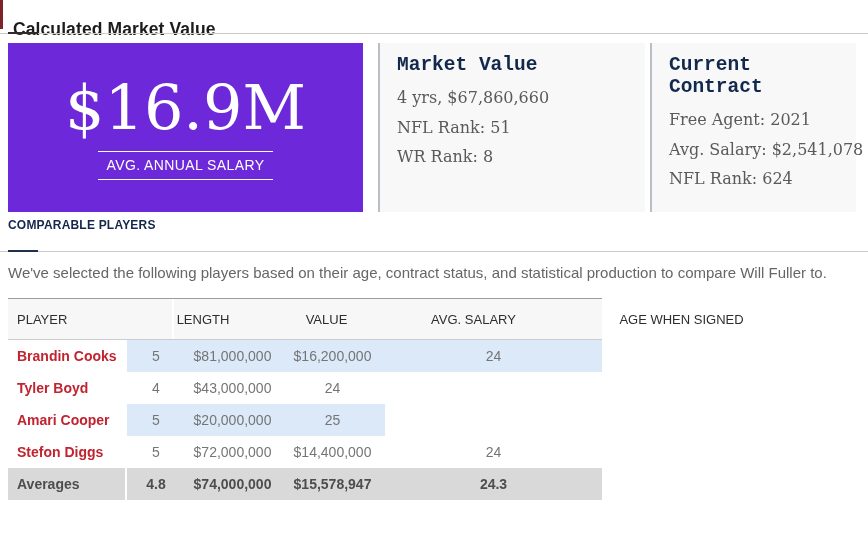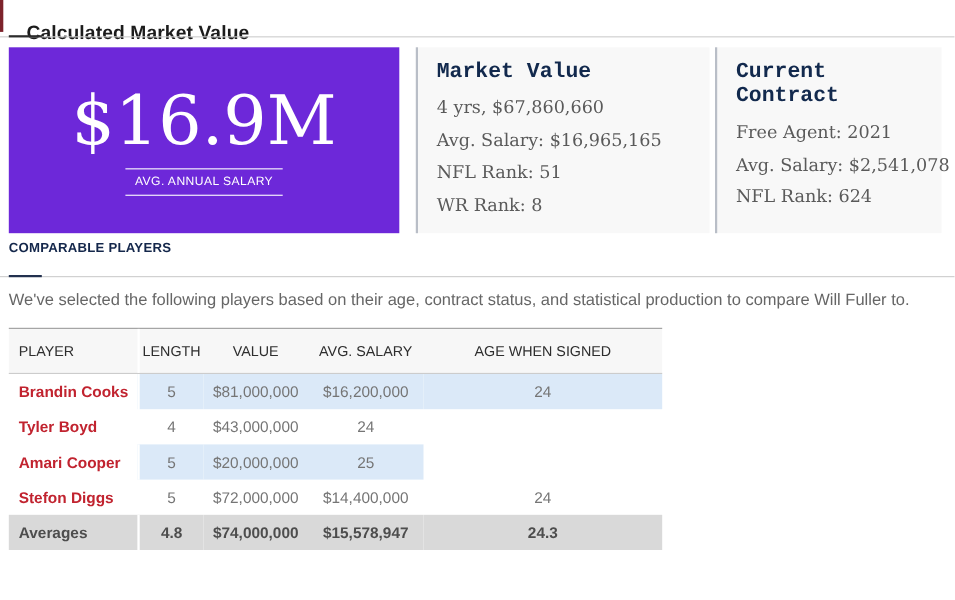--- a/index.html
+++ b/index.html
@@ -1,52 +1,52 @@
 <!DOCTYPE html>
 <html><head>
 <meta charset="utf-8">
 <style>
   html,body{margin:0;padding:0;background:#fff;}
   body{font-family:"Liberation Sans",sans-serif;-webkit-font-smoothing:antialiased;}
   #stage{position:relative;width:868px;height:545px;background:#fff;overflow:hidden;}
 
   
   .red-bar{position:absolute;left:0;top:0;width:3px;height:29px;background:#7d232b;}
-  .page-title{position:absolute;left:24px;top:7px;font-size:17.5px;font-weight:bold;color:#1c1c1c;letter-spacing:.1px;}
+  .page-title{position:absolute;left:13px;top:7px;font-size:17.5px;font-weight:bold;color:#1c1c1c;letter-spacing:.1px;}
   .rule{position:absolute;left:0;width:868px;border-bottom:1px solid #ccc;}
   .rule .dark-seg{position:absolute;left:8px;top:-1px;width:30px;height:2px;background:#2c2c2c;}
   #rule-top{top:33px;}
   #rule-comp{top:251px;}
   #rule-comp .dark-seg{background:#22304e;}
 
   
   .hero-box{position:absolute;left:8px;top:43px;width:355px;height:169px;background:#6d28d9;
             display:flex;flex-direction:column;align-items:center;justify-content:center;}
   .hero-value{font-family:"DejaVu Serif",serif;font-size:62px;color:#fff;line-height:1;margin-top:2px;}
-  .hero-label{margin-top:12px;color:#fff;font-size:11px;letter-spacing:.4px;
+  .hero-label{margin-top:12px;color:#fff;font-size:14px;letter-spacing:.4px;
               border-top:1px solid #fff;border-bottom:1px solid #fff;padding:5px 9px 6px 9px;text-align:right;}
 
   .info-col{position:absolute;top:43px;height:169px;background:#f8f8f8;border-left:2px solid #b9bec7;
             box-sizing:border-box;padding:11px 0 0 17px;}
   #info-market{left:378px;width:267px;}
   #info-contract{left:650px;width:206px;}
   .info-heading{font-family:Liberation Mono, monospace;font-weight:bold;font-size:19.5px;color:#12294d;margin:0 0 7px 0;}
   .info-line{font-family:"DejaVu Serif",serif;font-size:16px;color:#5a5a5a;line-height:29.5px;white-space:nowrap;}
 
   
   .section-heading{position:absolute;left:8px;top:218px;font-size:12px;font-weight:bold;color:#14274b;letter-spacing:.2px;}
   .description{position:absolute;left:8px;top:264px;font-size:15px;color:#666;}
 
   
   .table{position:absolute;left:8px;top:298px;width:594px;}
   .row{display:grid;grid-template-columns:117px 60px 95px 105px 217px;height:32px;}
   .cell{display:flex;align-items:center;justify-content:center;font-size:14px;color:#757575;}
   .cell.c1{justify-content:flex-start;padding-left:9px;box-sizing:border-box;}
   .cell.c2{border-left:2px solid #fff;box-sizing:border-box;}
-  .thead{background:#f7f7f7;border-top:1px solid #9c9c9c;border-bottom:1px solid #ccc;height:40px;}
+  .thead{background:#f7f7f7;border-top:1px solid #9c9c9c;border-bottom:1px solid #ccc;height:40px;gap:47px;}
   .thead .cell{font-size:13px;color:#2e2e2e;}
   .row-blue .cell:not(.c1){background:#dbe9f8;}
   .player{color:#c1232f;font-weight:bold;font-size:14px;cursor:pointer;}
   .row-avg .cell{background:#d9d9d9;color:#4d4d4d;font-weight:bold;}
 </style>
 </head>
 <body>
 
 <div id="stage">
 
@@ -57,21 +57,20 @@
     </div>
 
   <div class="hero-box">
     <div class="hero-value">$16.9M</div>
     <div class="hero-label">AVG. ANNUAL SALARY</div>
   </div>
 
   <div class="info-col" id="info-market">
     <h2 class="info-heading">Market Value</h2>
     <div class="info-line">4 yrs, $67,860,660</div>
-    <div class="info-line">Avg. Salary: $16,965,165</div>
     <div class="info-line">NFL Rank: 51</div>
     <div class="info-line">WR Rank: 8</div>
   </div>
 
   <div class="info-col" id="info-contract">
     <h2 class="info-heading">Current Contract</h2>
     <div class="info-line">Free Agent: 2021</div>
     <div class="info-line">Avg. Salary: $2,541,078</div>
     <div class="info-line">NFL Rank: 624</div>
   </div>

